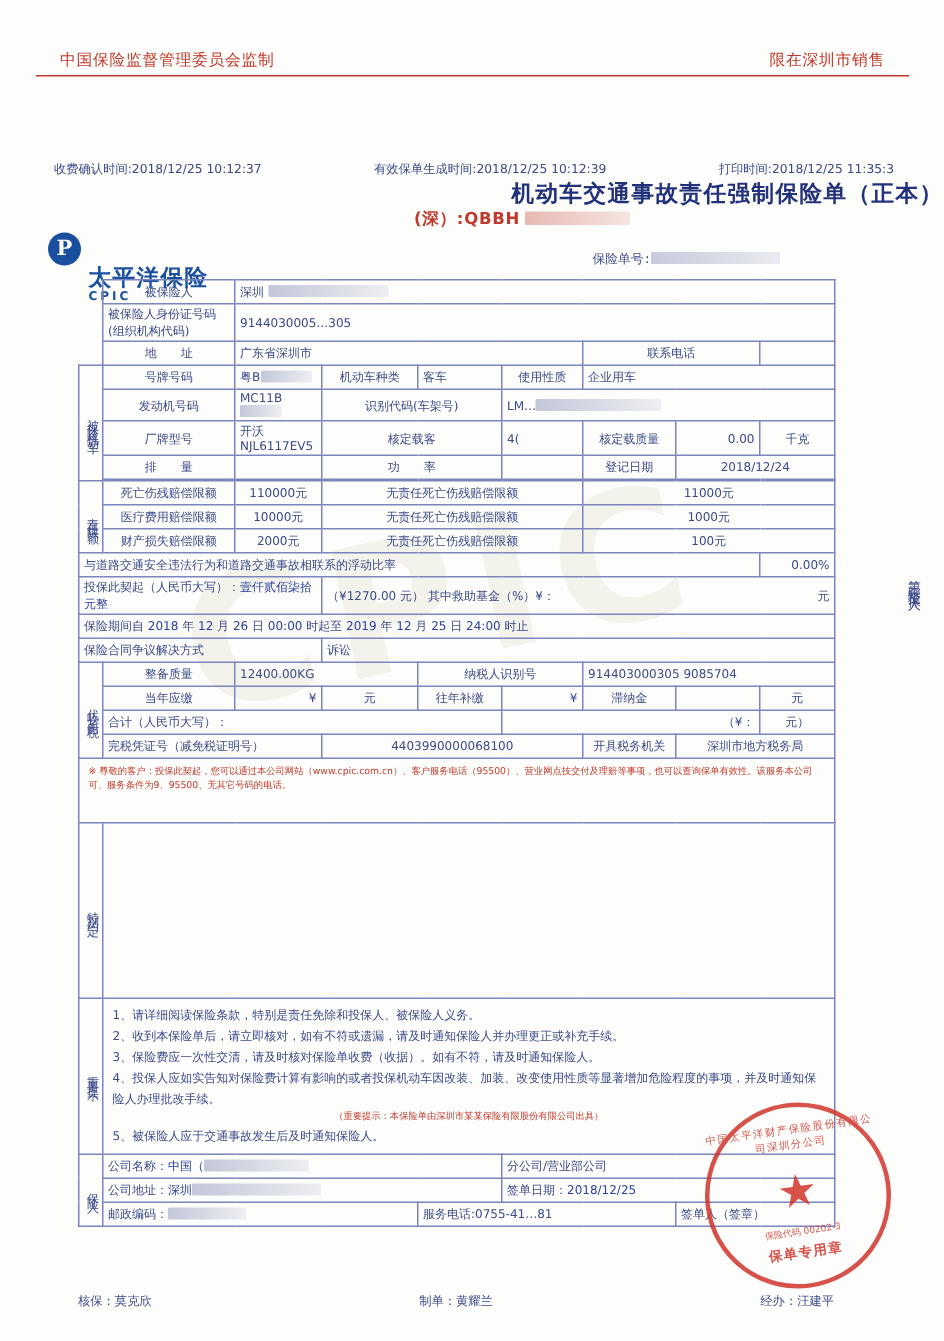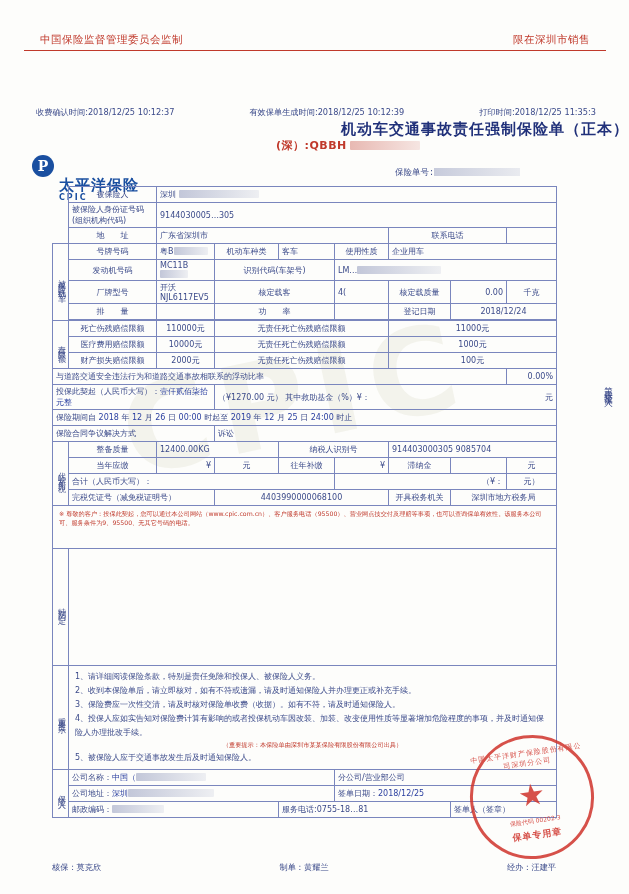--- a/index.html
+++ b/index.html
@@ -302,21 +302,21 @@
       </td>
       <td colspan="4">
         <span>签单日期：</span><span class="hand">2018/12/25</span>
       </td>
     </tr>
     <tr>
       <td colspan="3">
         <span>邮政编码：</span><span class="blurtxt" style="width:52px"></span>
       </td>
       <td colspan="3">
-        <span>服务电话:0755-18</span><span>…81</span>
+        <span>服务电话:0755-41</span><span>…81</span>
       </td>
       <td colspan="2">签单人（签章）</td>
     </tr>
   </tbody>
     </table>
 
   <div class="rightstrip">
     <div>第三联</div>
     <div>交投保人</div>
   </div>

